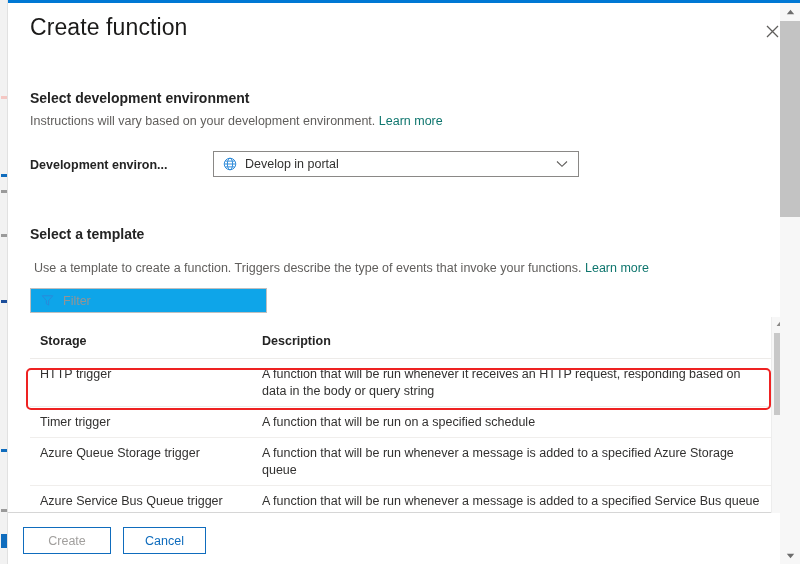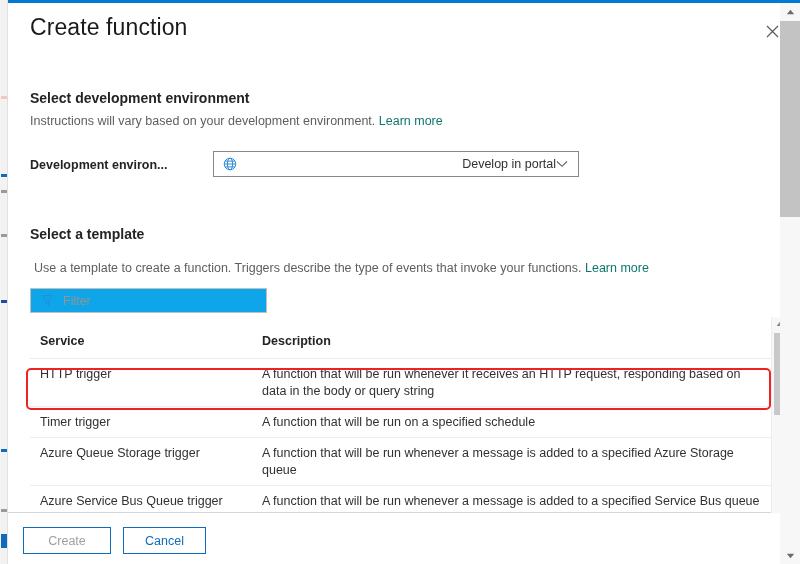--- a/index.html
+++ b/index.html
@@ -119,21 +119,20 @@
   #globe-icon {
     margin-left: 9px;
     margin-right: 8px;
     display: flex;
     align-items: center;
   }
   #dev-env-value {
     font-size: 12.5px;
     color: #323130;
     flex: 1;
-    text-align: right;
   }
   #dev-env-chevron {
     margin-right: 10px;
     display: flex;
     align-items: center;
     color: #605e5c;
   }
 
   
   #filter-box {
@@ -378,21 +377,21 @@
       <span id="funnel-icon">
         <svg width="13" height="13" viewBox="0 0 16 16" aria-hidden="true">
           <path d="M1.6 2.2 H14.4 L9.4 8.1 V13.6 L6.6 12.1 V8.1 Z" fill="none" stroke="#2b88d8" stroke-width="1.15" stroke-linejoin="round"></path>
         </svg>
       </span>
       <input id="filter-input" type="text" placeholder="Filter" style="">
     </div>
 
     <div id="templates-table-wrap">
       <div id="table-header">
-        <div class="th col-template">Service</div>
+        <div class="th col-template">Storage</div>
         <div class="th col-desc">Description</div>
       </div>
       <div id="table-body">
           <div class="table-row">
             <div class="td col-template">HTTP trigger</div>
             <div class="td col-desc">A function that will be run whenever it receives an HTTP request, responding based on data in the body or query string</div>
           </div>
           <div class="table-row">
             <div class="td col-template">Timer trigger</div>
             <div class="td col-desc">A function that will be run on a specified schedule</div>

